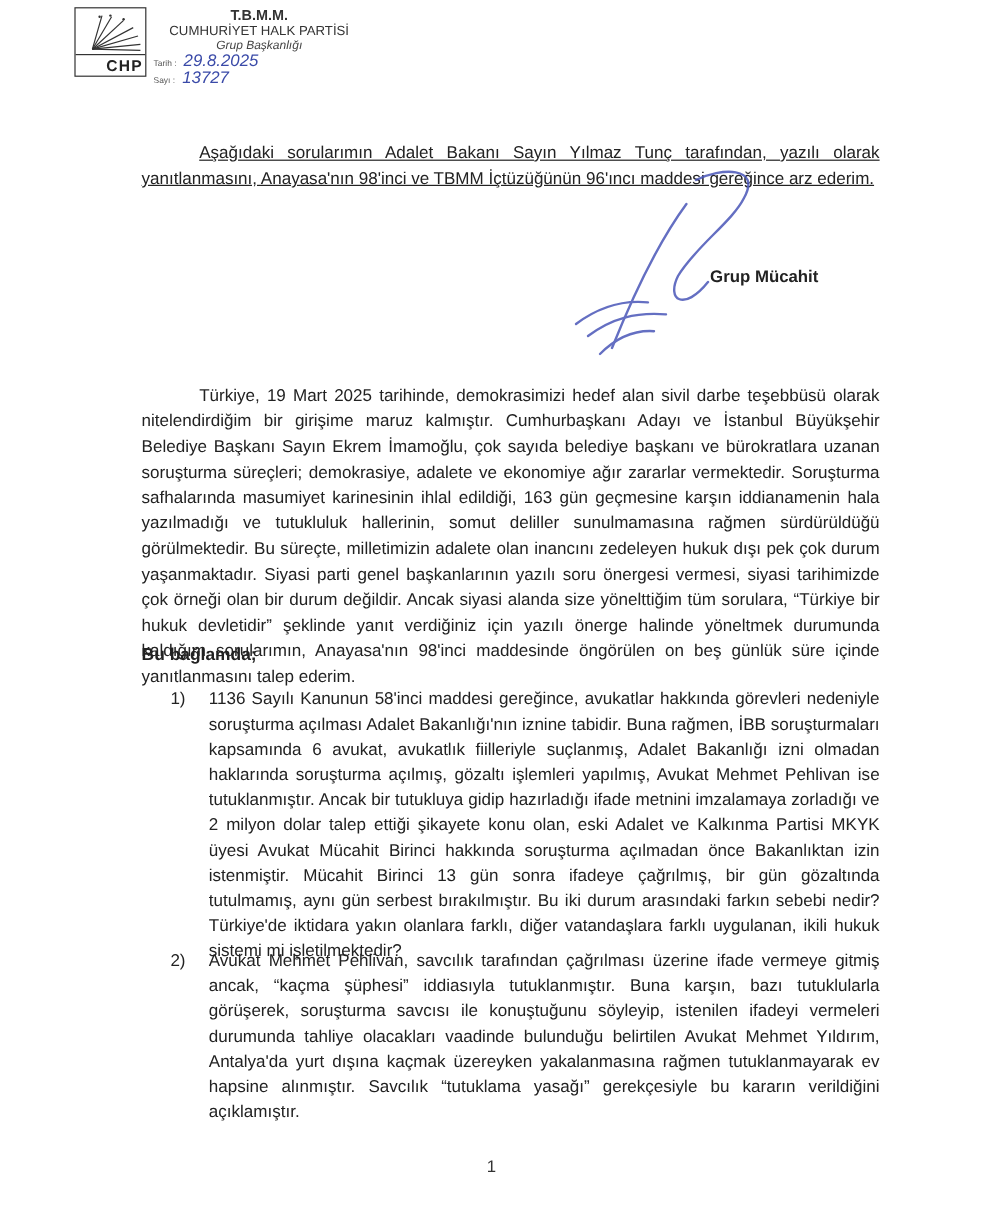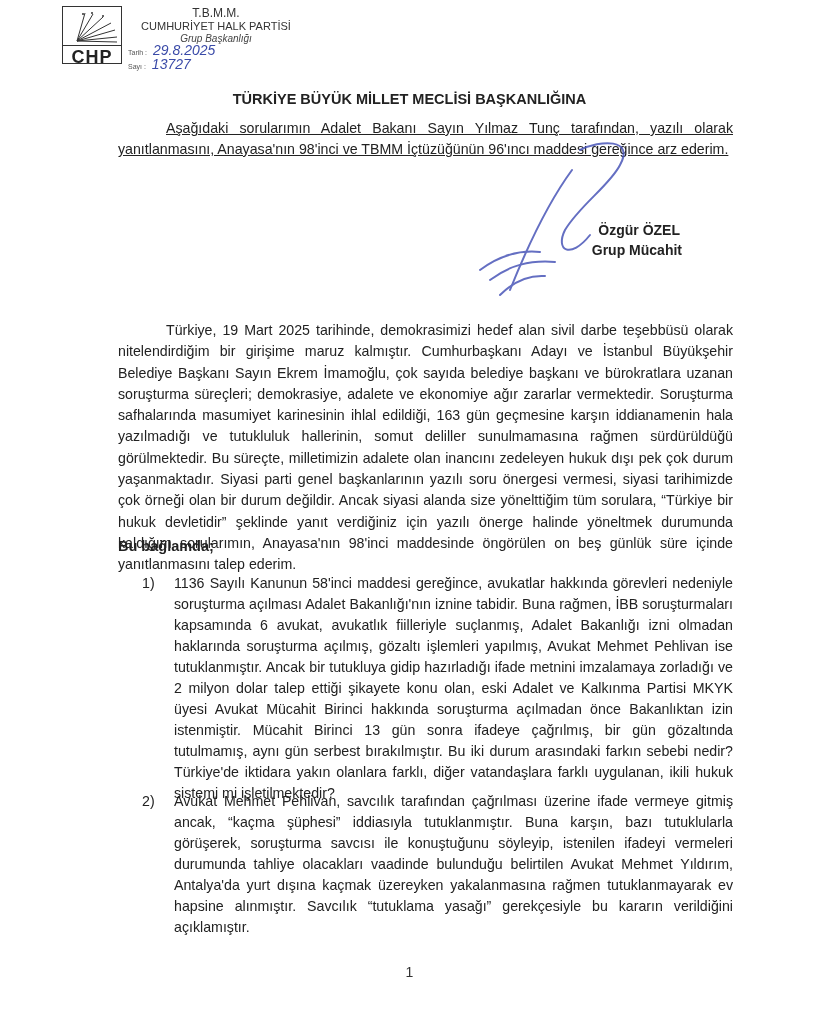--- a/index.html
+++ b/index.html
@@ -4,23 +4,23 @@
 <style>
   html, body { margin: 0; padding: 0; background: #ffffff; }
   body { width: 819px; height: 1024px; position: relative; overflow: hidden;
          font-family: "Liberation Sans", sans-serif; color: #1c1c1c; }
   .page { position: absolute; left: 0; top: 0; width: 819px; height: 1024px; background: #fff; }
 
   
   .stamp { position: absolute; left: 62px; top: 6px; width: 245px; height: 60px; }
   .logo-box { position: absolute; left: 0; top: 0; width: 58px; height: 56px; border: 1.5px solid #333; }
   .logo-rays { position: absolute; left: 0; top: 0; width: 58px; height: 38px; border-bottom: 1.5px solid #333; }
-  .logo-text { position: absolute; left: 2px; top: 40px; width: 54px; text-align: center; font-weight: bold;
-               font-size: 18px; letter-spacing: 1px; color: #222; }
-  .stamp-title { position: absolute; left: 64px; top: 0; width: 180px; text-align: center; font-size: 12px; font-weight: normal; color: #333; }
+  .logo-text { position: absolute; left: 2px; top: 40px; width: 54px; text-align: right; font-weight: bold;
+               font-size: 13px; letter-spacing: 1px; color: #222; }
+  .stamp-title { position: absolute; left: 64px; top: 0; width: 180px; text-align: center; font-size: 12px; font-weight: bold; color: #333; }
   .stamp-party { position: absolute; left: 64px; top: 14px; width: 180px; text-align: center; font-size: 11px; color: #333; }
   .stamp-group { position: absolute; left: 64px; top: 27px; width: 180px; text-align: center; font-size: 10px; color: #444; font-style: italic; }
   .stamp-row { position: absolute; left: 66px; font-size: 7px; color: #555; }
   .stamp-row .hw { font-family: Liberation Sans, sans-serif; font-style: italic; font-size: 14px; color: #3a4aa8; margin-left: 4px; }
   .row-date { top: 36px; }
   .row-no { top: 50px; }
 
   .title { position: absolute; left: 0; width: 819px; top: 91px; text-align: center; font-weight: bold; font-size: 14.5px; color: #222; }
 
   .para { position: absolute; font-size: 14.2px; line-height: 21px; text-align: justify; color: #222; }
@@ -75,26 +75,24 @@
     <div class="stamp-row row-date">
       <span>Tarih :</span>
       <span class="hw">29.8.2025</span>
     </div>
     <div class="stamp-row row-no">
       <span>Sayı :</span>
       <span class="hw">13727</span>
     </div>
   </div>
 
-  <div class="title">TÜRKİYE BÜYÜK MİLLET MECLİSİ BAŞKANLIĞINA</div>
 
   <div class="para intro">Aşağıdaki sorularımın Adalet Bakanı Sayın Yılmaz Tunç tarafından, yazılı olarak yanıtlanmasını, Anayasa'nın 98'inci ve TBMM İçtüzüğünün 96'ıncı maddesi gereğince arz ederim.</div>
 
   <div class="sign">
-    <div class="l1">Özgür ÖZEL</div>
     <div class="l4">Grup Mücahit</div>
   </div>
 
   <svg class="signature" viewBox="0 0 200 180">
     <g fill="none" stroke="#4a56b8" stroke-width="2" stroke-linecap="round" opacity="0.85">
       <path d="M120 10 C140 0, 175 -2, 160 25 C150 45, 120 65, 105 90 C95 110, 110 120, 130 95"></path>
       <path d="M112 30 C90 60, 70 100, 50 150"></path>
       <path d="M20 130 C40 115, 60 110, 80 112"></path>
       <path d="M30 140 C50 125, 70 120, 95 122"></path>
       <path d="M40 155 C55 140, 70 135, 85 136"></path>

